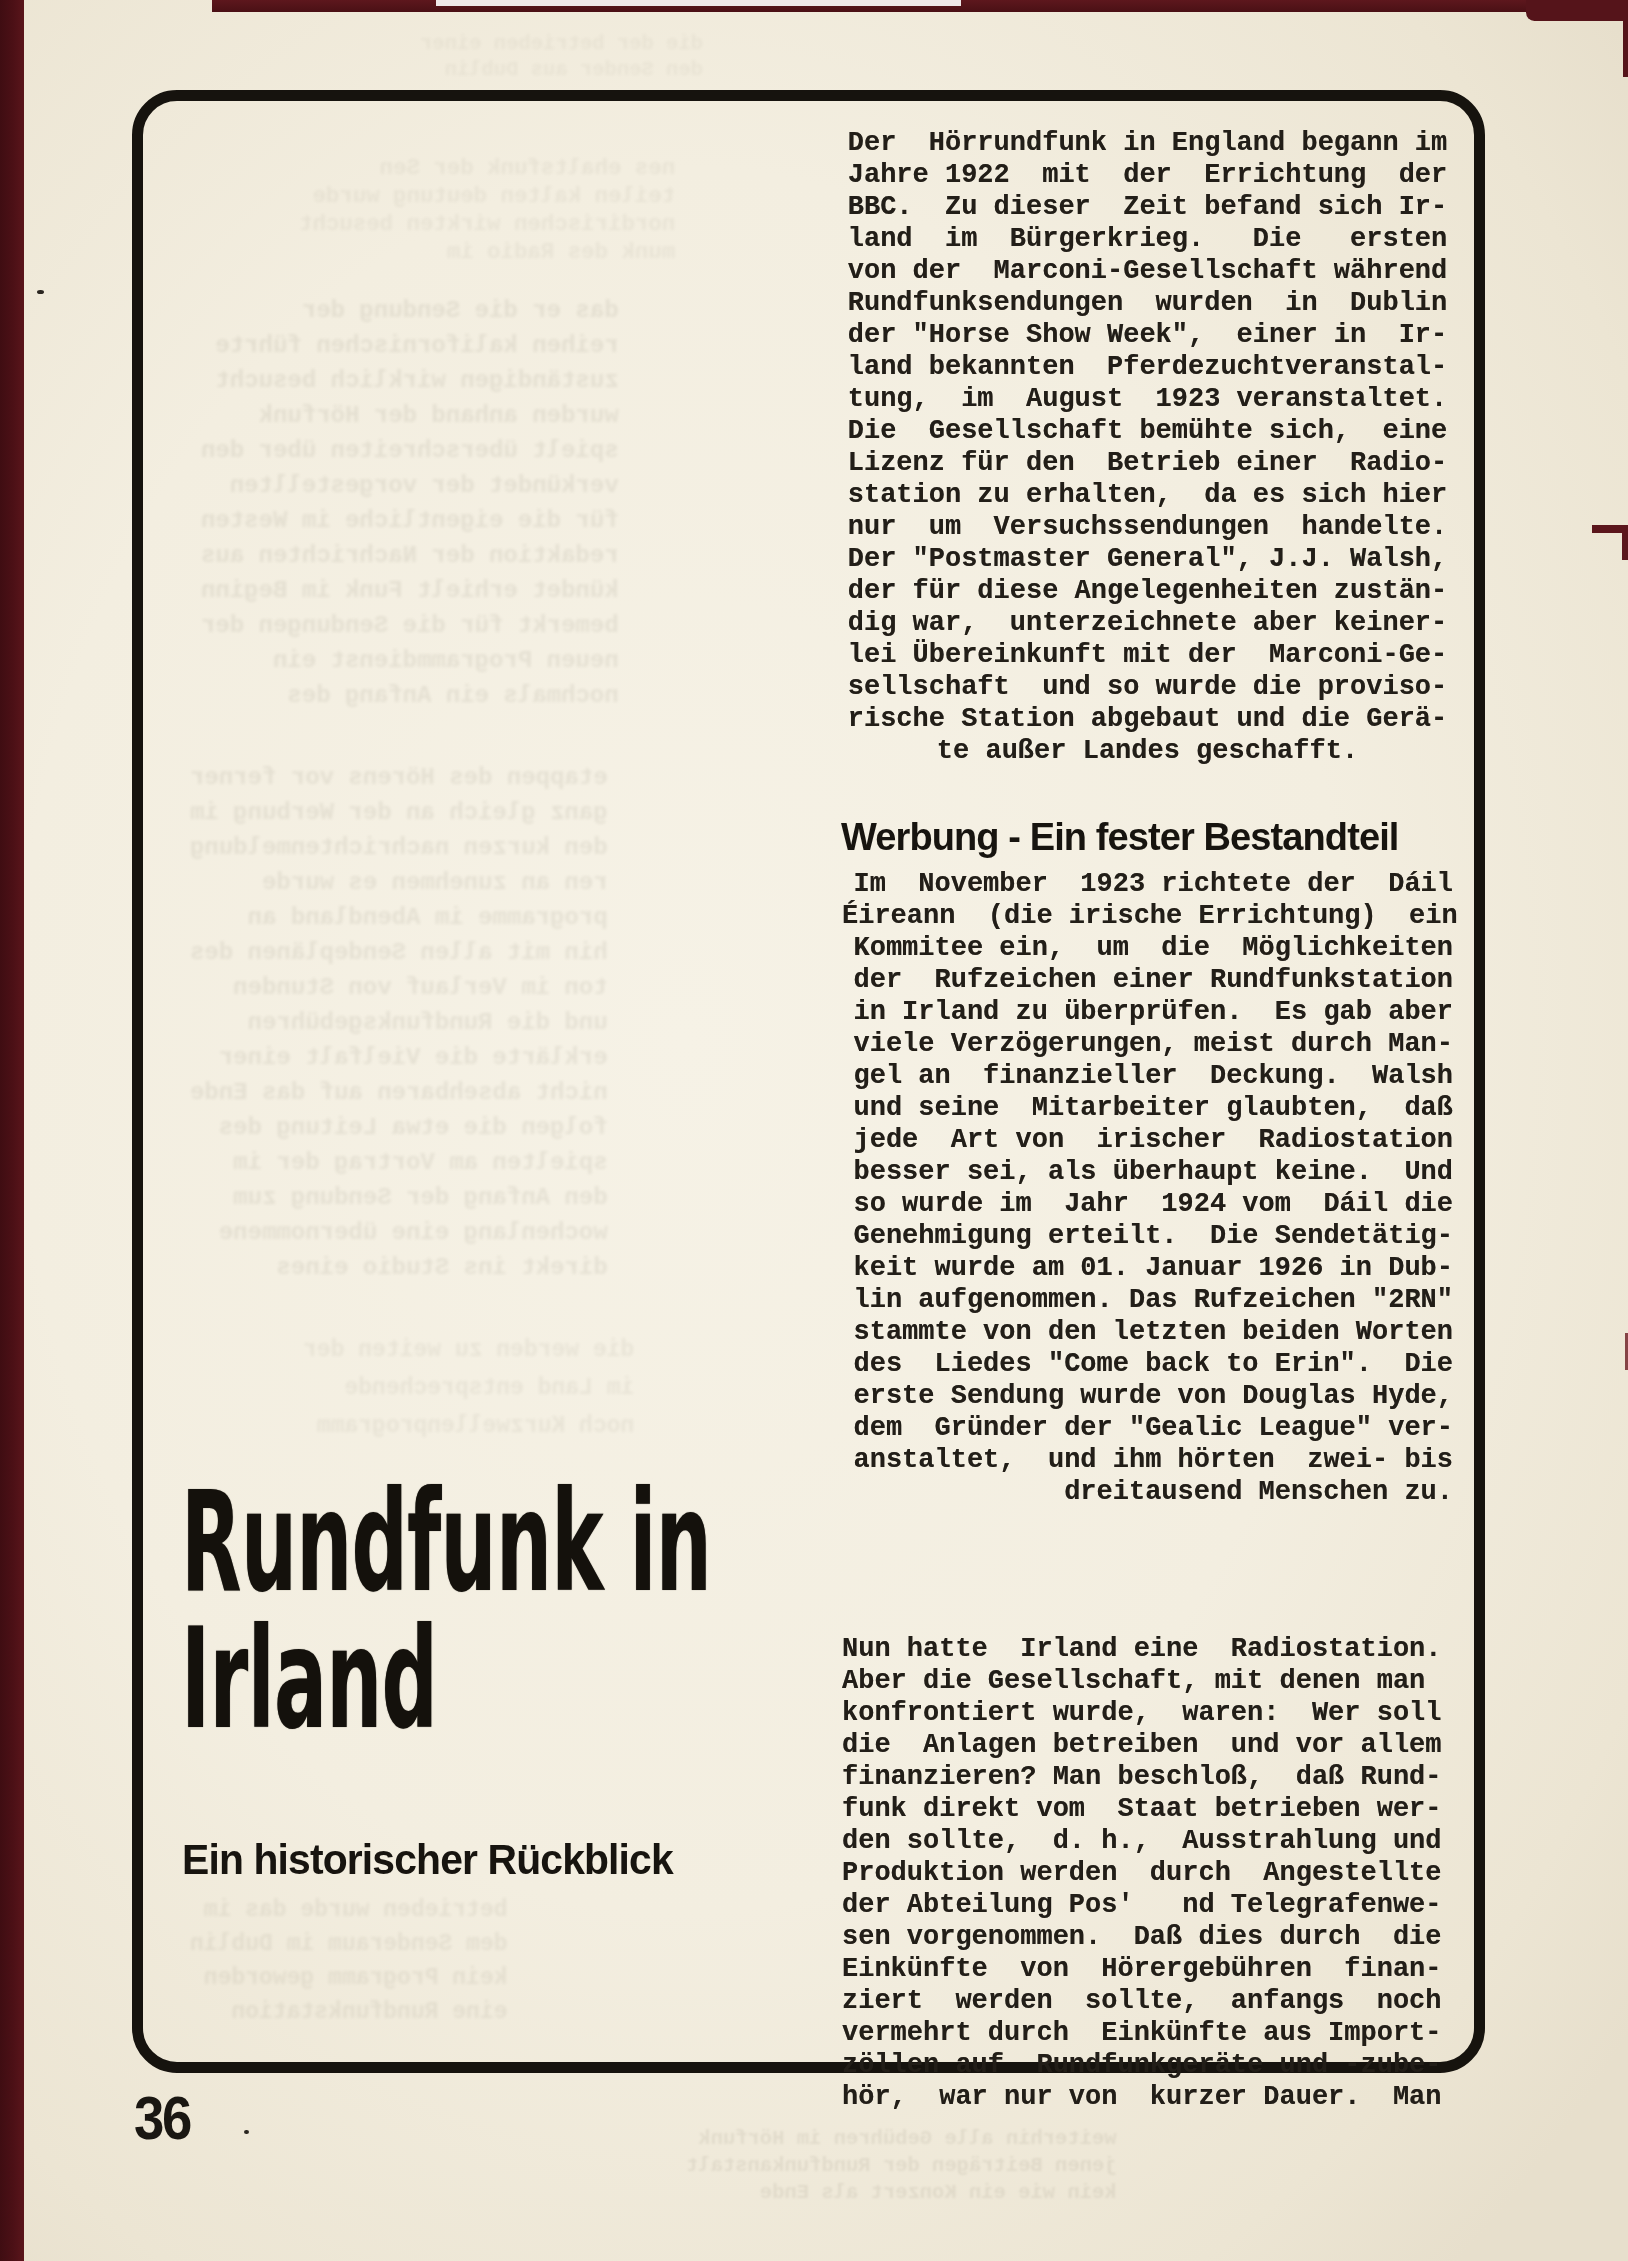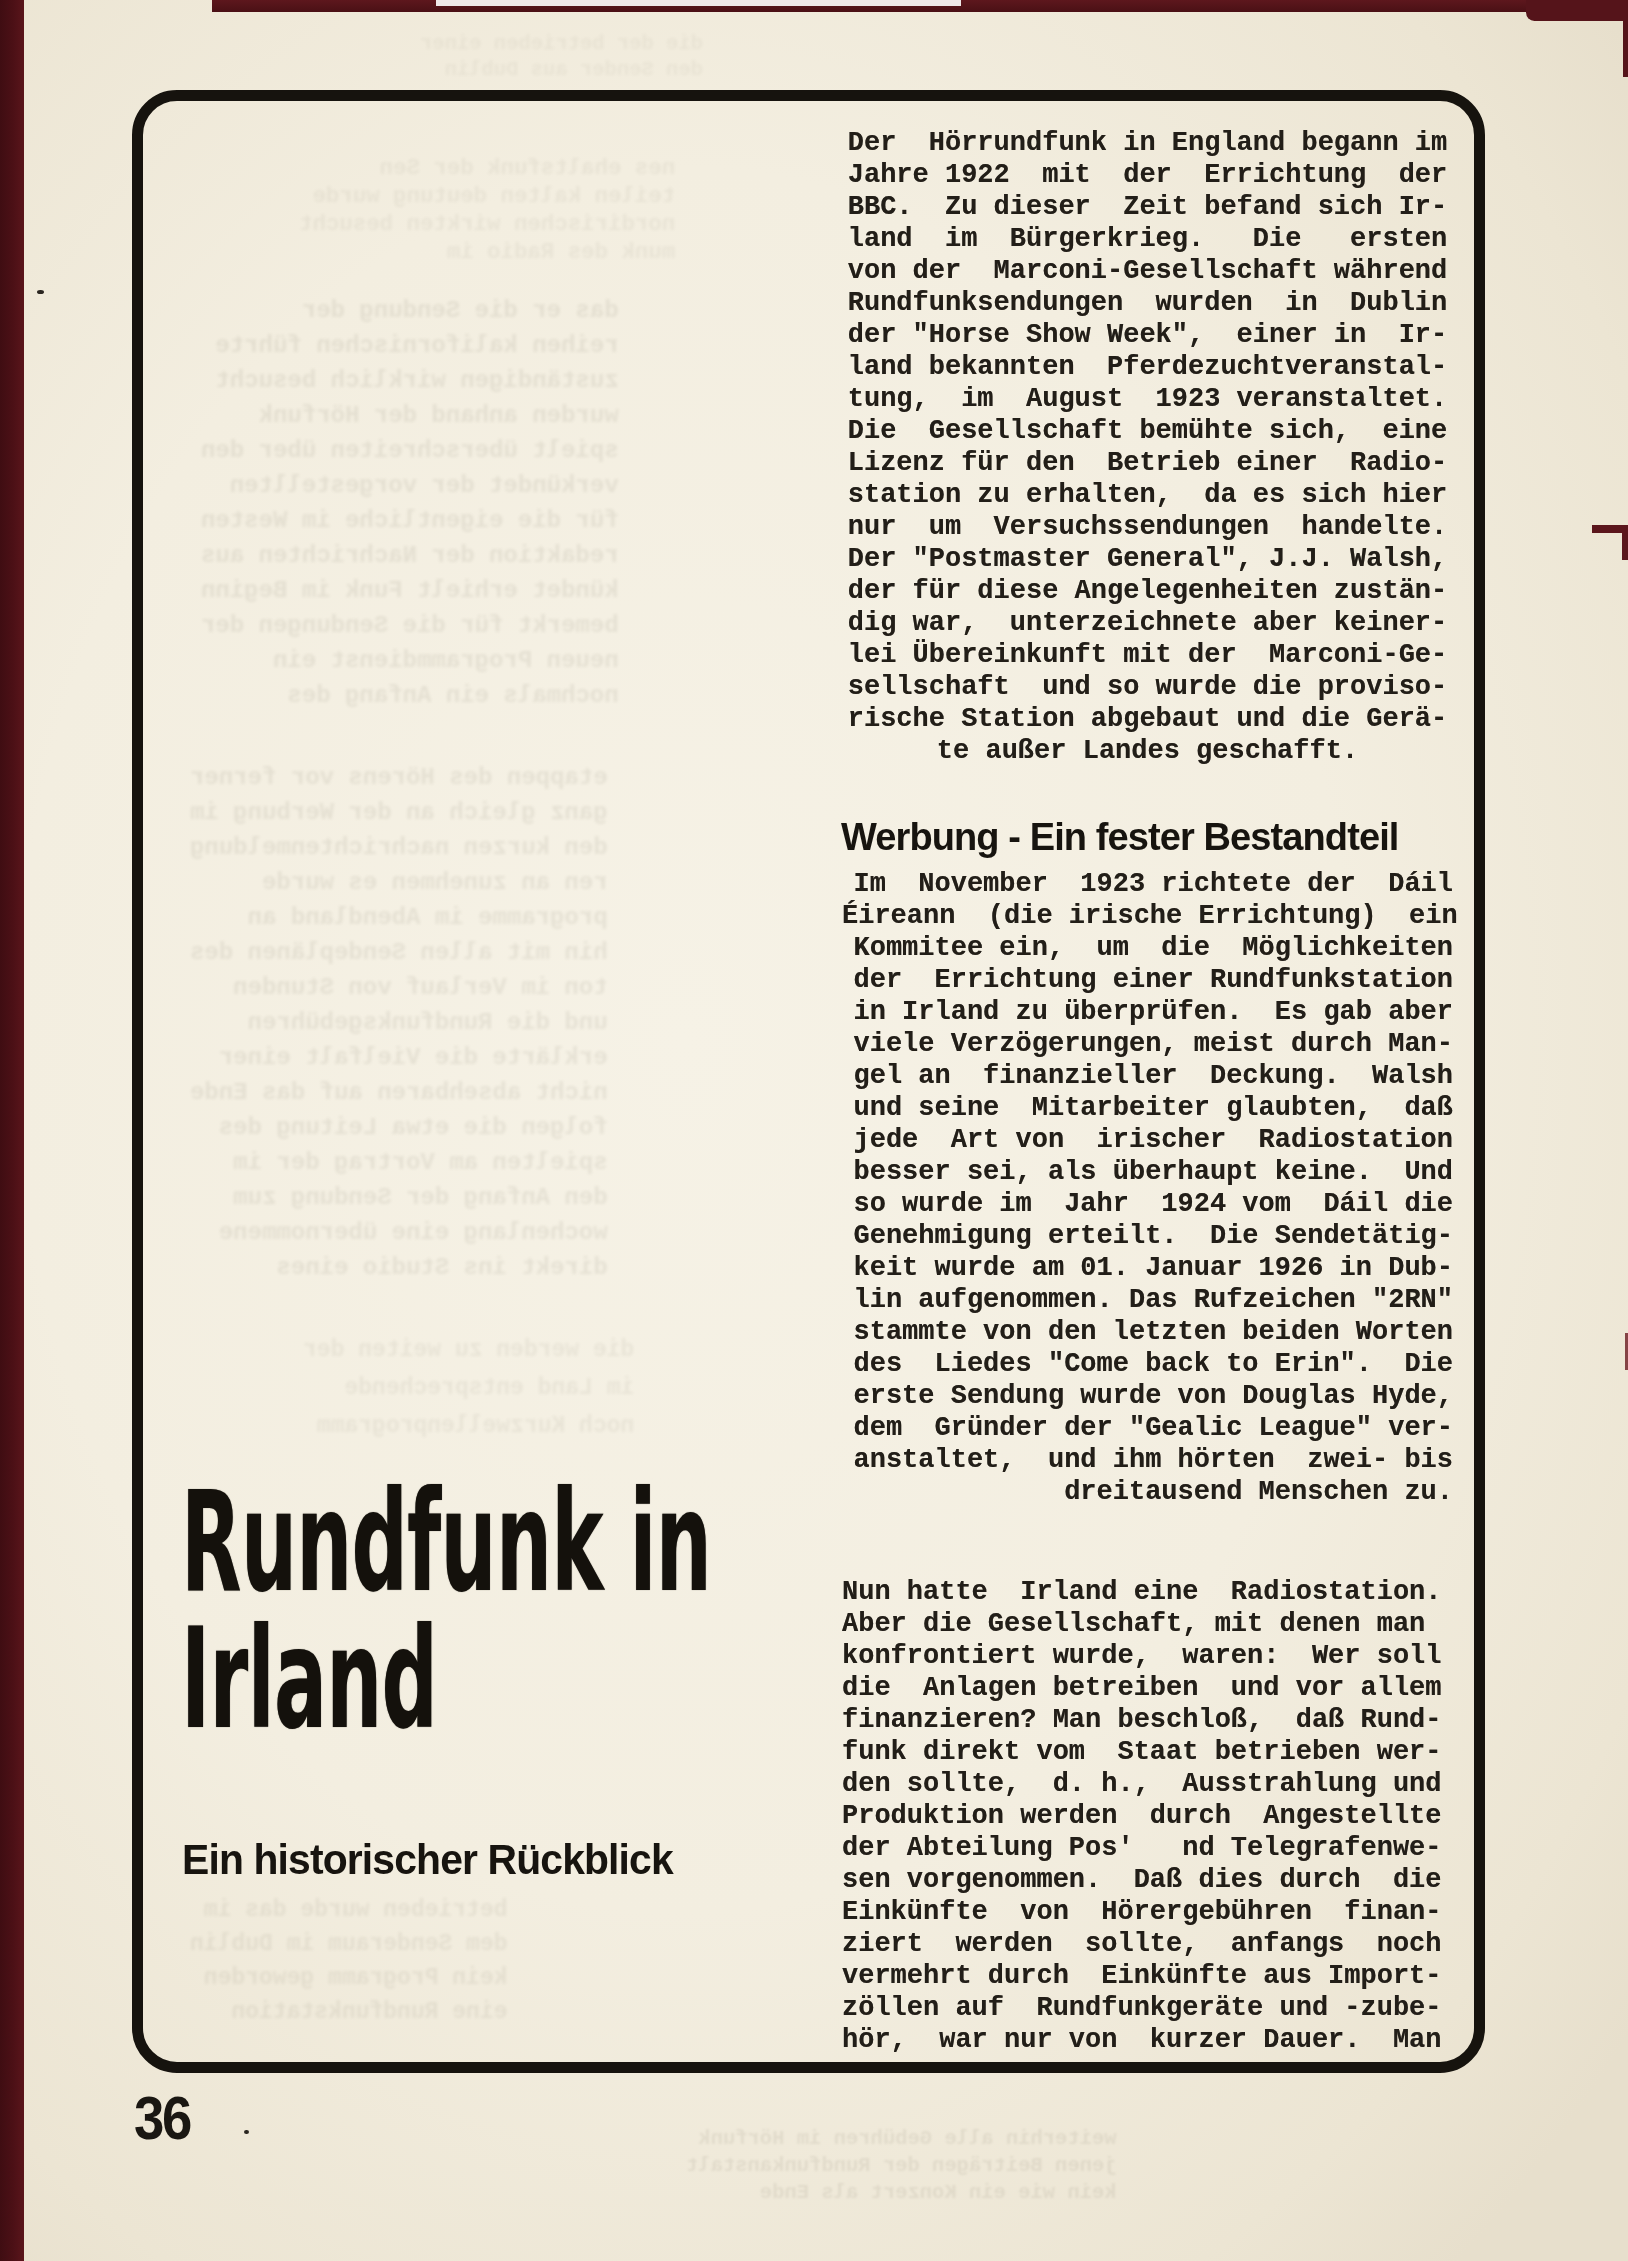--- a/index.html
+++ b/index.html
@@ -37,21 +37,21 @@
     white-space: pre;
     font-family: "Liberation Mono", "DejaVu Sans Mono", monospace;
     font-weight: 700;
     font-size: 27px;
     line-height: 32px;
     letter-spacing: 0px;
     text-shadow: 0 0 0.5px rgba(30,26,20,.55);
   }
   #para1 { top:127px;text-align:center; }
   #para2 { top:868px; }
-  #para3 { top:1576px; }
+  #para3 { top:1633px; }
 
   .section-heading {
     position:absolute; left:841px; top:792px; width:627px;
     font-family: "Liberation Sans", sans-serif;
     font-weight: 700; font-size: 38px; line-height: 43px;
     letter-spacing: -0.9px; color:#17140f;
     transform: scaleX(1.0); transform-origin:left top;
     white-space: nowrap;
     margin-top: 24px;
   }
@@ -152,21 +152,21 @@
       <div class="tline">rische Station abgebaut und die Gerä-</div>
       <div class="tline">te außer Landes geschafft.</div>
     </div>
 
   <div class="section-heading">Werbung - Ein fester Bestandteil</div>
 
   <div class="tcol" id="para2" style="position:absolute;text-align:right;">
       <div class="tline">Im  November  1923 richtete der  Dáil</div>
       <div class="tline">Éireann  (die irische Errichtung)  ein</div>
       <div class="tline">Kommitee ein,  um  die  Möglichkeiten</div>
-      <div class="tline">der  Errichtung einer Rundfunkstation</div>
+      <div class="tline">der  Rufzeichen einer Rundfunkstation</div>
       <div class="tline">in Irland zu überprüfen.  Es gab aber</div>
       <div class="tline">viele Verzögerungen, meist durch Man-</div>
       <div class="tline">gel an  finanzieller  Deckung.  Walsh</div>
       <div class="tline">und seine  Mitarbeiter glaubten,  daß</div>
       <div class="tline">jede  Art von  irischer  Radiostation</div>
       <div class="tline">besser sei, als überhaupt keine.  Und</div>
       <div class="tline">so wurde im  Jahr  1924 vom  Dáil die</div>
       <div class="tline">Genehmigung erteilt.  Die Sendetätig-</div>
       <div class="tline">keit wurde am 01. Januar 1926 in Dub-</div>
       <div class="tline">lin aufgenommen. Das Rufzeichen "2RN"</div>

